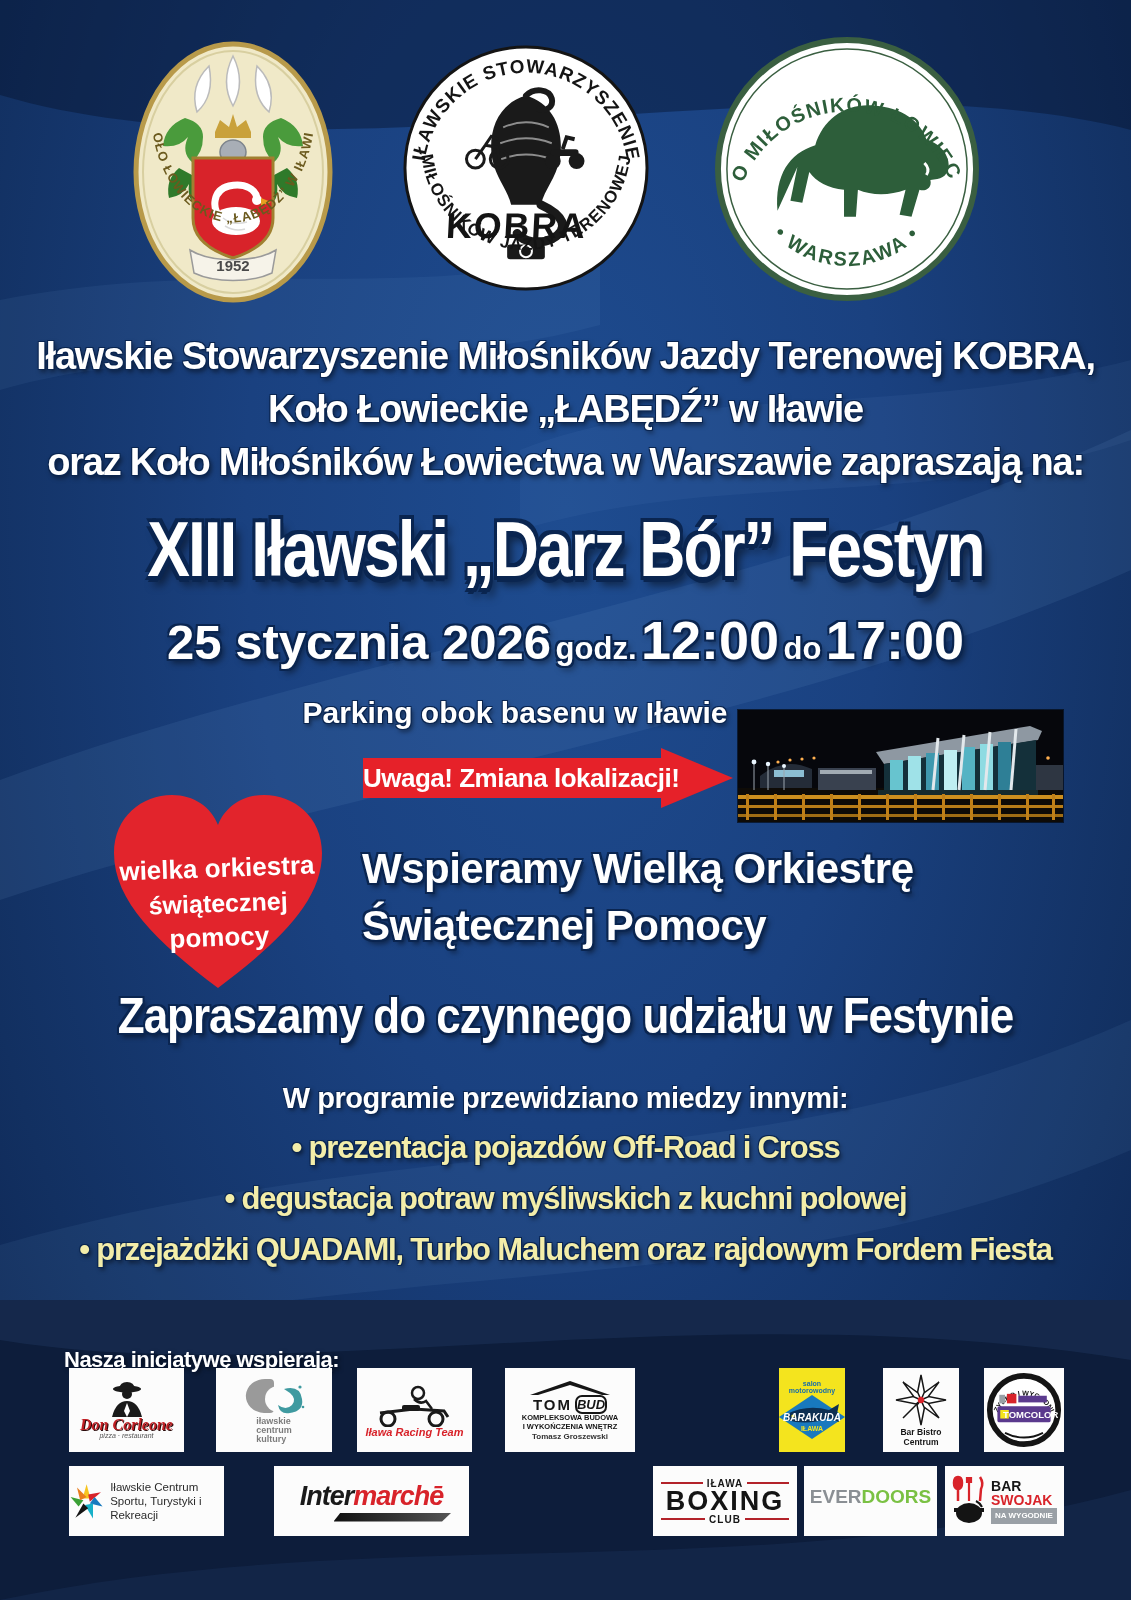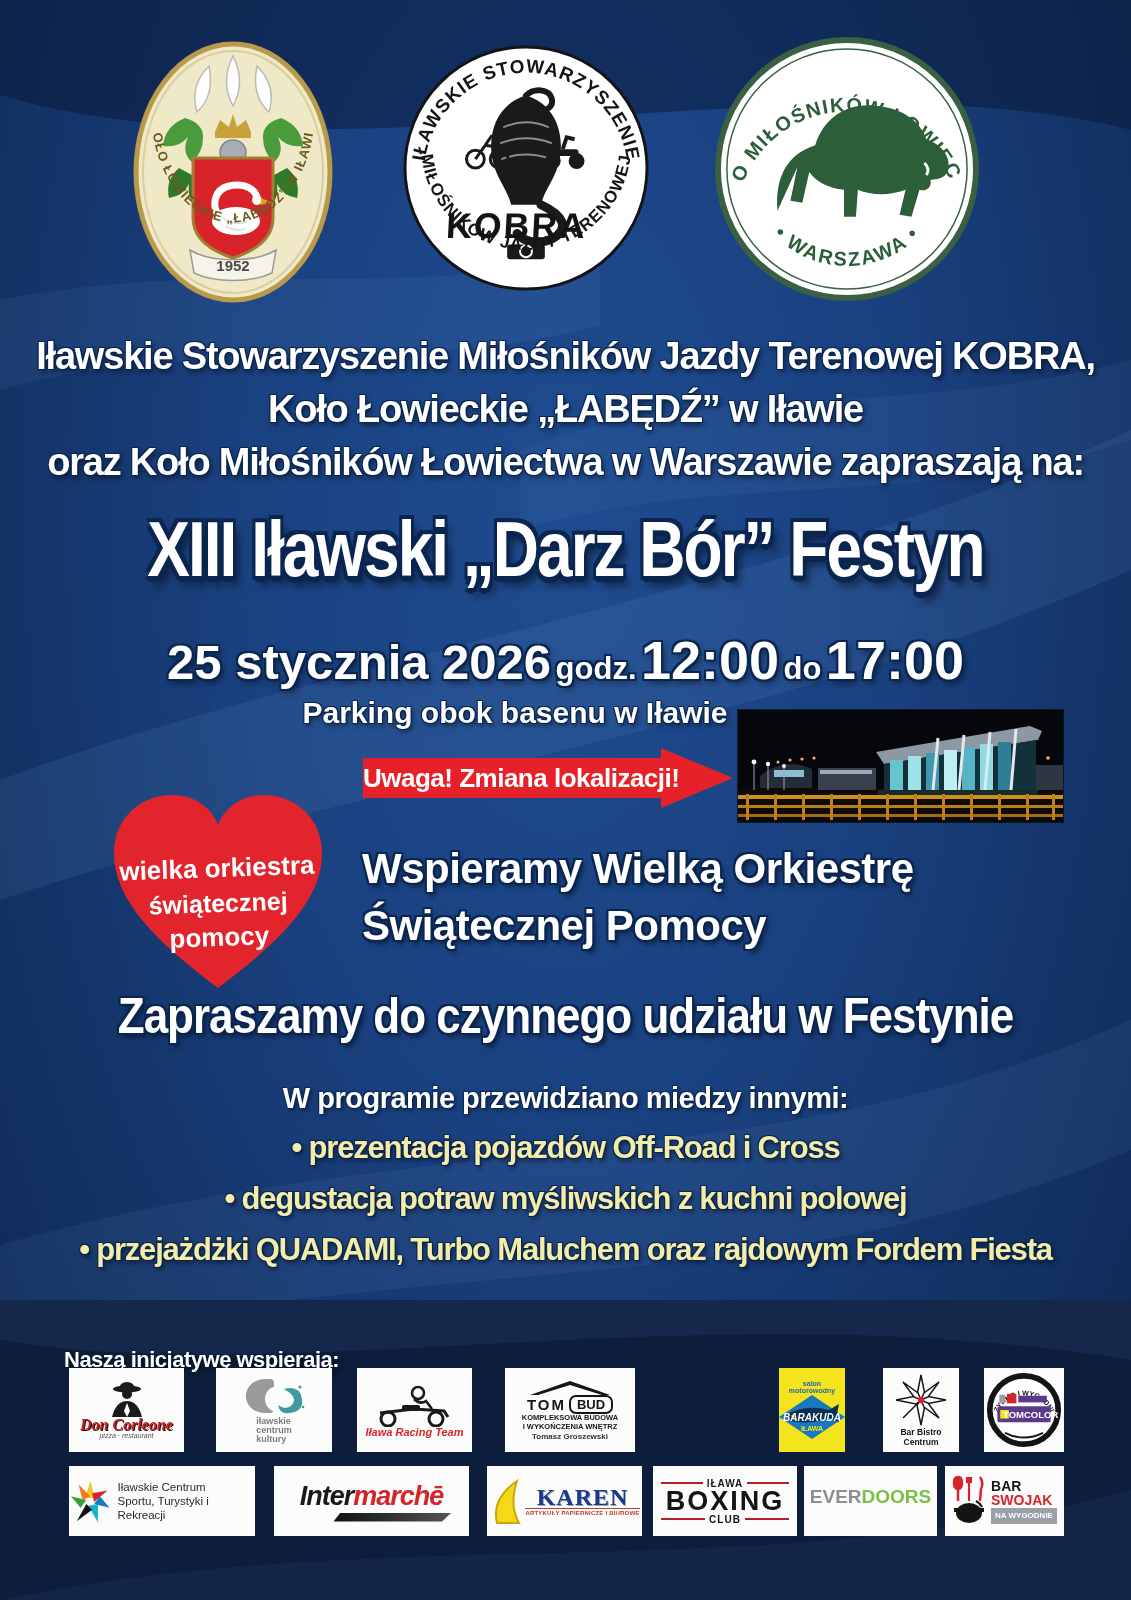--- a/index.html
+++ b/index.html
@@ -20,21 +20,21 @@
   .logo-bison{left:714px;top:36px;width:266px;height:266px;}
 
   
   .intro{left:0;top:330px;width:100%;text-align:center;color:#fff;font-weight:bold;
          font-size:38px;line-height:53px;letter-spacing:-1.2px;white-space:nowrap;
          text-shadow:1px 1px 0 #0a2550,-1px 1px 0 #0a2550,1px -1px 0 #0a2550,-1px -1px 0 #0a2550,2px 3px 5px rgba(0,0,0,.55);}
   .title{left:0;top:504px;width:100%;text-align:center;color:#fff;font-weight:bold;
          font-size:64px;letter-spacing:-2px;white-space:nowrap;
          transform:scale(1,1.22);transform-origin:50% 0;
          text-shadow:3px 3px 0 #0a2550,-3px 3px 0 #0a2550,3px -3px 0 #0a2550,-3px -3px 0 #0a2550,0 5px 0 #0a2550,5px 7px 8px rgba(0,0,0,.55);}
-  .date{left:0;top:629px;width:100%;text-align:center;color:#fff;font-weight:bold;white-space:nowrap;
+  .date{left:0;top:609px;width:100%;text-align:center;color:#fff;font-weight:bold;white-space:nowrap;
         text-shadow:2px 2px 0 #0a2550,-2px 2px 0 #0a2550,2px -2px 0 #0a2550,-2px -2px 0 #0a2550,3px 4px 6px rgba(0,0,0,.5);}
   .date .big{font-size:49px;} .date .huge{font-size:54px;} .date .small{font-size:31px;}
   .parking{left:278px;top:696px;width:474px;text-align:center;color:#fff;font-weight:bold;font-size:30px;white-space:nowrap;
         text-shadow:1px 1px 0 #0a2550,-1px 1px 0 #0a2550,1px -1px 0 #0a2550,-1px -1px 0 #0a2550,2px 3px 4px rgba(0,0,0,.5);}
 
   
   .arrow{left:363px;top:748px;width:370px;height:60px;}
   .arrow svg{position:absolute;left:0;top:0;}
   .arrow .arrow-text{position:absolute;left:0;top:10px;width:300px;height:40px;line-height:40px;
         text-align:center;color:#fff;font-weight:bold;font-size:26px;letter-spacing:-0.5px;white-space:nowrap;}
@@ -64,33 +64,33 @@
   .card{position:absolute;background:#fcfcfc;z-index:2;display:flex;flex-direction:column;
         align-items:center;justify-content:center;overflow:hidden;text-align:center;}
   .r1{top:1368px;height:84px;}
   .r2{top:1466px;height:70px;}
 
   
   .c11{left:69px;width:115px;} .c12{left:216px;width:116px;} .c13{left:357px;width:115px;}
   .c14{left:505px;width:130px;} .c15{left:663px;width:87px;} .c16{left:779px;width:66px;background:#f4e41e;}
   .c17{left:883px;width:76px;} .c18{left:984px;width:80px;}
   
-  .c21{left:69px;width:186px;flex-direction:row;gap:6px;} .c22{left:274px;width:195px;}
+  .c21{left:69px;width:155px;flex-direction:row;gap:6px;} .c22{left:274px;width:195px;}
   .c23{left:487px;width:155px;flex-direction:row;gap:4px;} .c24{left:653px;width:144px;}
   .c25{left:804px;width:133px;gap:44px;} .c26{left:945px;width:119px;flex-direction:row;gap:5px;}
 
   
   .dc-name{font-family:"Liberation Serif",serif;font-style:italic;font-weight:bold;color:#c01f24;font-size:16px;line-height:15px;
            text-shadow:1px 1px 0 #2a0a0a;}
   .dc-sub{font-size:7px;color:#555;font-style:italic;}
   .ick-text{font-size:9px;line-height:9px;font-weight:bold;color:#7c7c7c;text-align:left;}
   .irt-name{color:#d8232a;font-weight:bold;font-style:italic;font-size:11px;line-height:11px;}
   .tb-row{display:flex;align-items:center;gap:3px;font-weight:bold;color:#161616;}
   .tb-tom{font-size:15px;letter-spacing:2px;}
-  .tb-bud{font-size:13px;border:2px solid #161616;border-radius:7px;padding:0 6px;}
+  .tb-bud{font-size:13px;border:2px solid #161616;border-radius:7px;padding:0 0;font-style:italic;}
   .tb-sub{font-size:7.5px;font-weight:bold;color:#161616;line-height:8.5px;}
   .tb-sub3{font-size:8px;font-weight:bold;color:#333;margin-top:1px;}
   .fff-name{font-family:"Liberation Serif",serif;font-style:italic;font-weight:bold;font-size:11.5px;color:#17909b;}
   .brk-top{font-size:7px;color:#1a6ea8;font-weight:bold;}
   .bbc-name{font-size:8.5px;font-weight:bold;color:#161616;}
   .tc{position:relative;width:76px;height:80px;}
   .icstr-text{text-align:left;color:#2b2b2b;font-size:11.5px;line-height:14px;}
   .im-row{display:flex;align-items:baseline;font-style:italic;font-weight:bold;font-size:27px;letter-spacing:-1px;}
   .im-inter{color:#1a1a1a;} .im-marche{color:#d8232a;position:relative;}
   .im-swoosh{width:118px;height:9px;margin:1px 0 0 42px;background:linear-gradient(90deg,#111,#555);
@@ -461,29 +461,20 @@
   </div>
 
   <div class="card r2 c22">
     <div class="im-row">
       <span class="im-inter">Inter</span>
         <span class="im-marche">marchē</span>
     </div>
     <div class="im-swoosh"></div>
   </div>
 
-  <div class="card r2 c23">
-    <svg width="32" height="48" viewBox="0 0 32 48">
-      <path d="M8,46 Q2,22 28,4 Q20,28 30,46 Z" fill="#f5d817" stroke="#caa80a" stroke-width="2"></path>
-    </svg>
-    <div>
-      <div class="karen-name">KAREN</div>
-      <div class="karen-sub">ARTYKUŁY PAPIERNICZE I BIUROWE</div>
-    </div>
-  </div>
 
   <div class="card r2 c24">
     <div class="bx-row">
         <span class="bx-line"></span>
         <span class="bx-small">IŁAWA</span>
         <span class="bx-line"></span>
       </div>
     <div class="bx-big">BOXING</div>
     <div class="bx-row">
         <span class="bx-line"></span>

